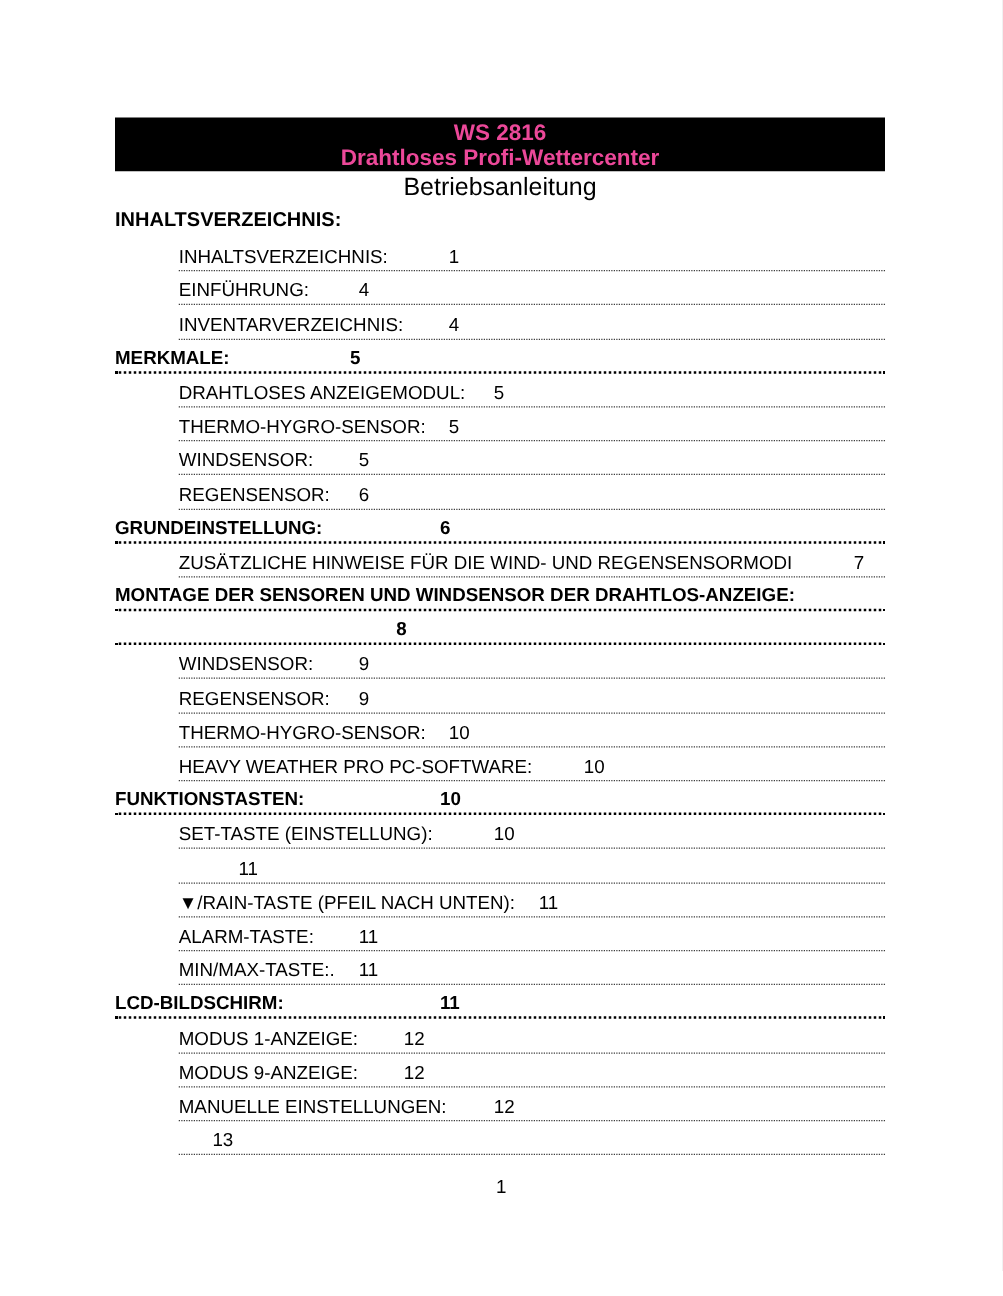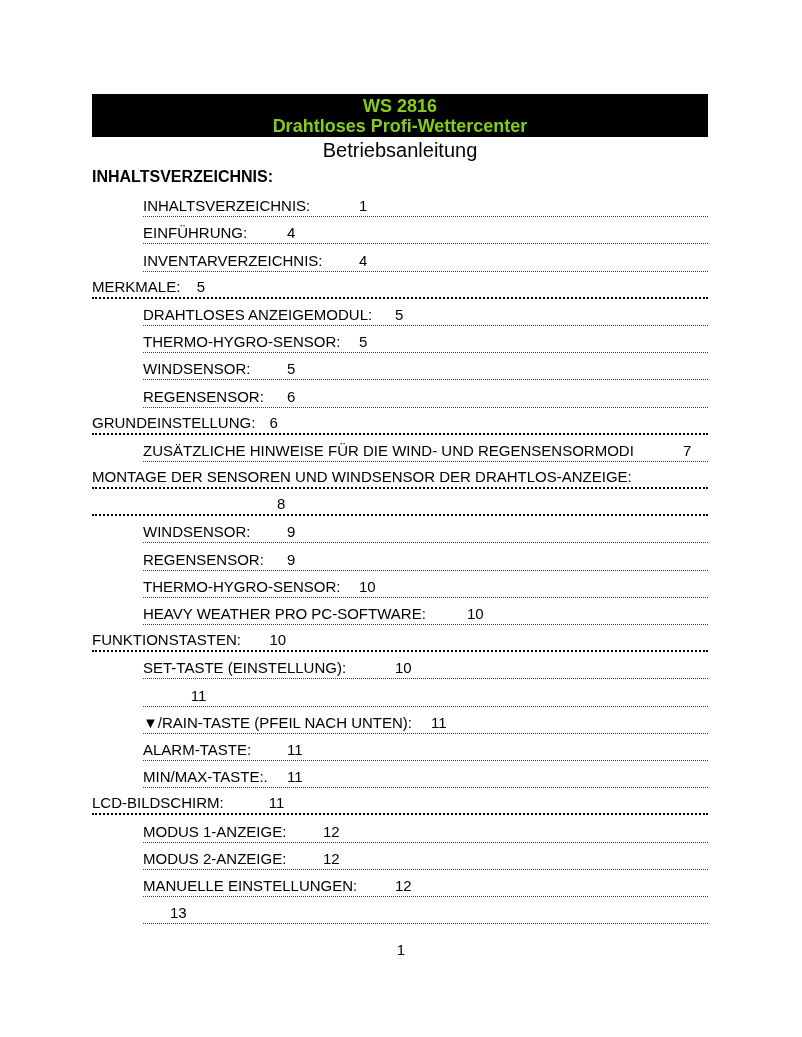--- a/index.html
+++ b/index.html
@@ -6,21 +6,21 @@
   .page {
     position:relative; width:802px; height:1037px; margin:0 auto;
     background:#ffffff; color:#000000;
     font-family:"Liberation Sans", sans-serif;
     overflow:hidden;
   }
   .content { position:absolute; left:92px; top:94px; width:616px; }
 
   .title-bar {
     box-sizing:border-box; width:100%; height:43px;
-    background:#000000; color:#84cc16;
+    background:#000000; color:#ec4899;
     text-align:center; font-weight:bold; font-size:18px; line-height:20px;
     padding-top:2px;
   }
   .subtitle {
     position:absolute; left:0; top:45px; width:100%;
     text-align:center; font-size:20px;
   }
   .toc-heading {
     position:absolute; left:0; top:74px;
     font-weight:bold; font-size:16px;
@@ -28,21 +28,21 @@
   .toc { position:absolute; left:0; top:96px; width:616px; }
 
   .toc-row {
     box-sizing:border-box; height:27.2px; width:100%;
     display:flex; align-items:flex-end;
     padding-bottom:2px;
     font-size:15px; white-space:nowrap; overflow:hidden;
     border-bottom:1px dotted #3c3c3c;
   }
   .toc-row.h2 { width:565px; margin-left:51px; }
-  .toc-row.h1 { font-weight:normal; border-bottom:2px dotted #000000; }
+  .toc-row.h1 { font-weight:bold; border-bottom:2px dotted #000000;gap:40px; }
   .toc-title { flex:0 0 auto; }
   .toc-gap { flex:0 0 auto; display:inline-block; }
   .toc-num { flex:0 0 auto; }
   .wrap-indent { flex:0 0 auto; display:inline-block; width:185px; }
 
   .footer-page {
     position:absolute; left:0; top:941px; width:100%;
     text-align:center; font-size:15px;
   }
 </style>
@@ -172,21 +172,21 @@
           <span class="toc-title">LCD-BILDSCHIRM:</span>
           <span class="toc-gap" style="width: 45.0156px;"></span>
           <span class="toc-num">11</span>
         </div>
         <div class="toc-row h2">
           <span class="toc-title">MODUS 1-ANZEIGE:</span>
           <span class="toc-gap" style="width: 36.6406px;"></span>
           <span class="toc-num">12</span>
         </div>
         <div class="toc-row h2">
-          <span class="toc-title">MODUS 2-ANZEIGE:</span>
+          <span class="toc-title">MODUS 9-ANZEIGE:</span>
           <span class="toc-gap" style="width: 36.6406px;"></span>
           <span class="toc-num">12</span>
         </div>
         <div class="toc-row h2">
           <span class="toc-title">MANUELLE EINSTELLUNGEN:</span>
           <span class="toc-gap" style="width: 37.7656px;"></span>
           <span class="toc-num">12</span>
         </div>
         <div class="toc-row h2">
           <span class="toc-gap" style="width: 26.9531px;"></span>

